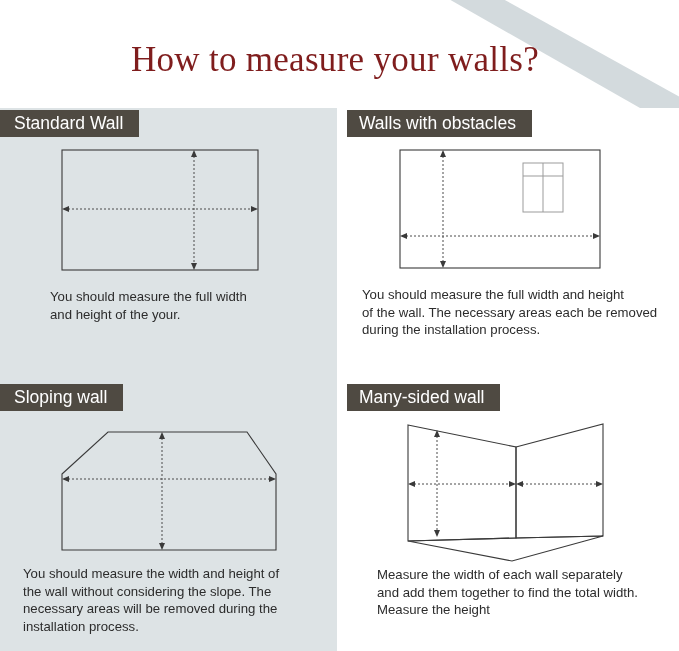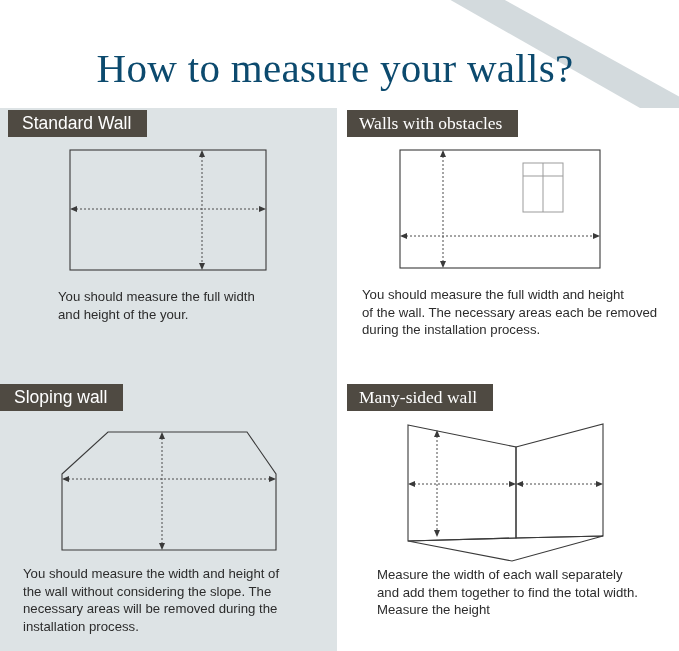--- a/index.html
+++ b/index.html
@@ -26,62 +26,62 @@
     width: 679px; height: 108px;
     overflow: hidden;
     pointer-events: none;
   }
   #page-title {
     position: absolute;
     left: 0; top: 17px;
     width: 670px;
     text-align: center;
     font-family: "Liberation Serif", serif;
-    font-size: 41px;
+    font-size: 35px;
     font-weight: 400;
     letter-spacing: 0.3px;
-    color: #0c4a6e;
+    color: #7f1d1d;
     white-space: nowrap;
     z-index: 3;
   }
 
   
   #left-column-bg {
     position: absolute;
     left: 0; top: 108px;
     width: 337px;
     height: 543px;
     background: #dde3e5;
     z-index: 0;
   }
 
   
   .panel {
     position: absolute;
     z-index: 2;
   }
-  #panel-standard-wall  { left: 0px;   top: 110px; width: 337px; height: 272px; margin-left: 8px; }
+  #panel-standard-wall  { left: 0px;   top: 110px; width: 337px; height: 272px; }
   #panel-obstacle-wall  { left: 337px; top: 110px; width: 342px; height: 272px; }
   #panel-sloping-wall   { left: 0px;   top: 384px; width: 337px; height: 267px; }
   #panel-many-sided-wall{ left: 337px; top: 384px; width: 342px; height: 267px; }
 
   .panel-badge {
     position: absolute;
     top: 0;
     height: 27px;
     background: #4f4a42;
     color: #ffffff;
     font-size: 17.5px;
     font-weight: 400;
     line-height: 27px;
     white-space: nowrap;
     box-sizing: border-box;
   }
   .badge-left  { left: 0px;  padding: 0 16px 0 14px; }
-  .badge-right { left: 10px; padding: 0 16px 0 12px; font-family: Liberation Serif, serif; }
+  .badge-right { left: 10px; padding: 0 16px 0 12px; }
 
   .panel-caption {
     position: absolute;
     font-size: 13.2px;
     line-height: 17.5px;
     color: #2c2c2c;
     white-space: pre-line;
   }
 
   .figure {

